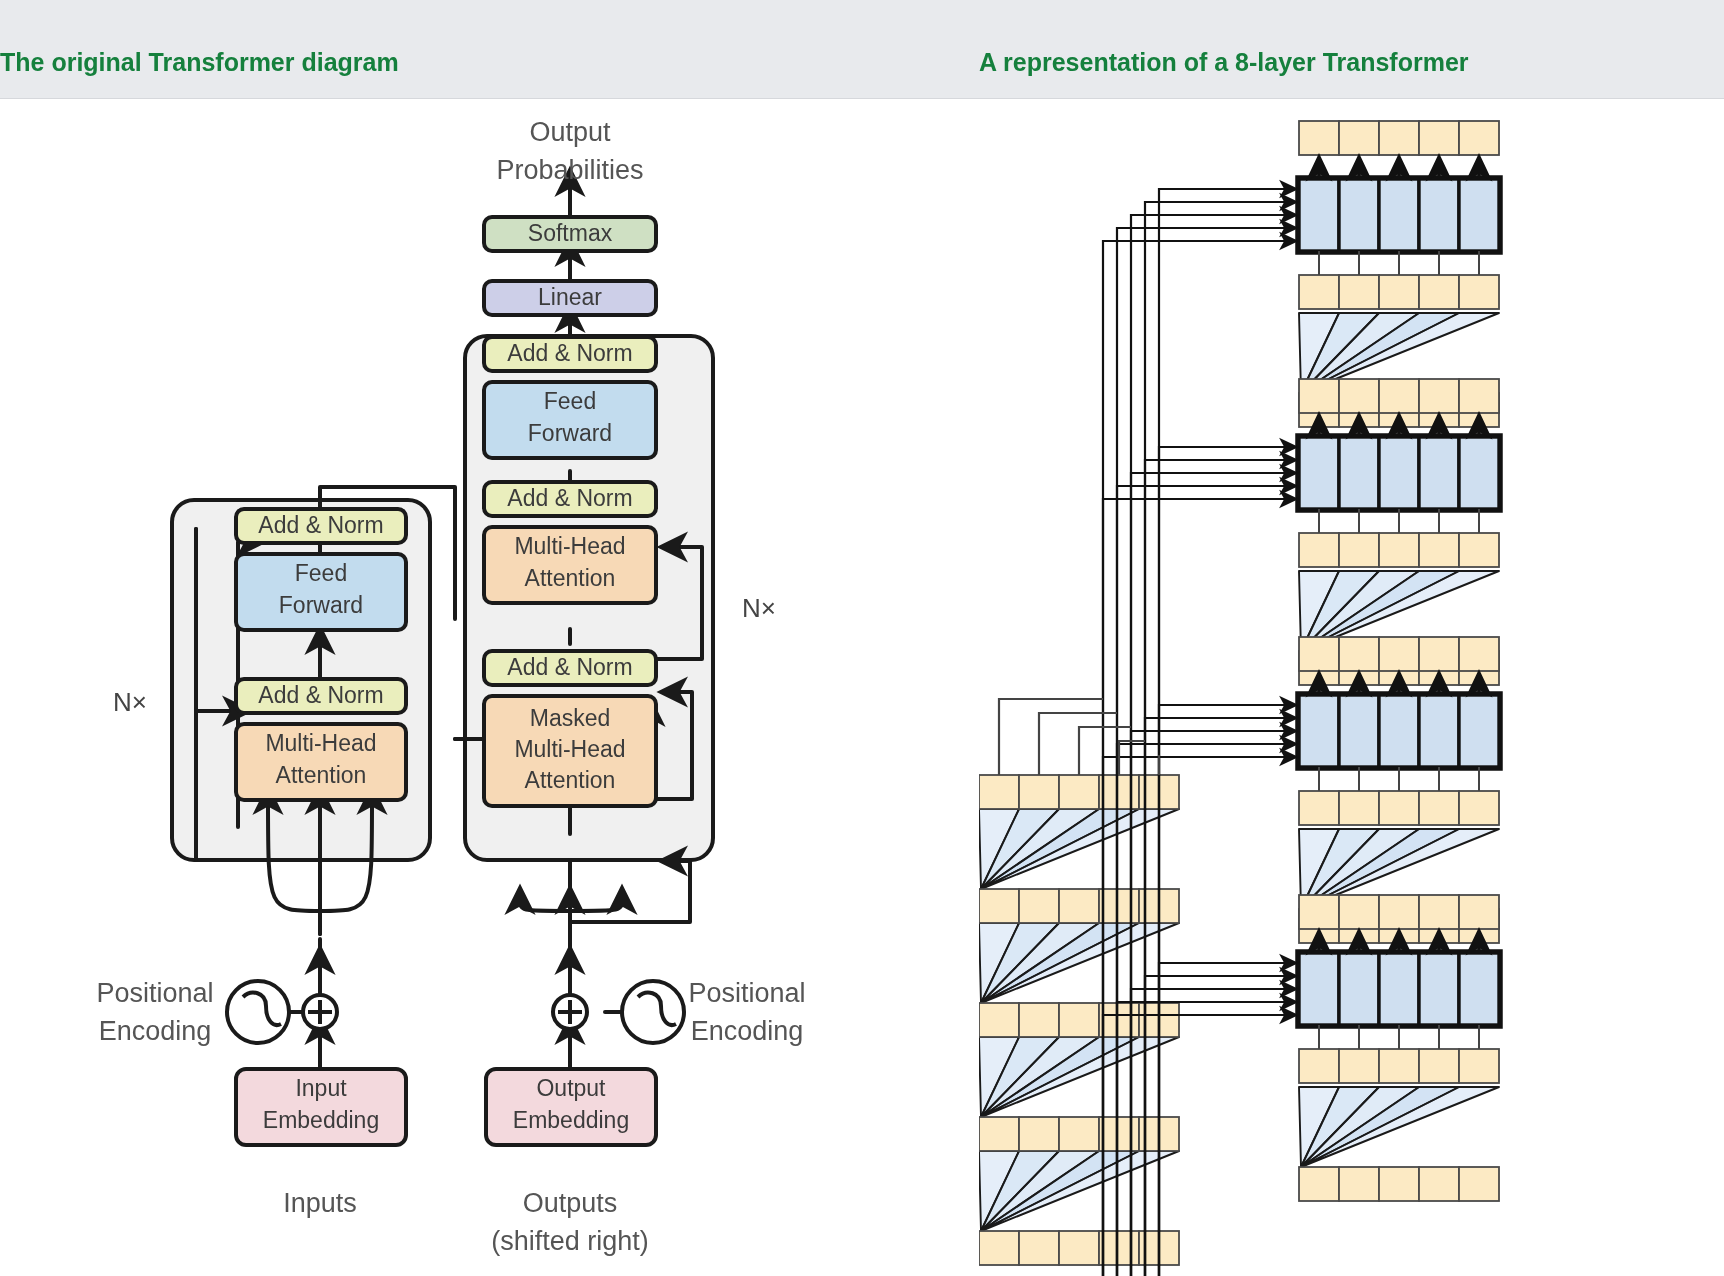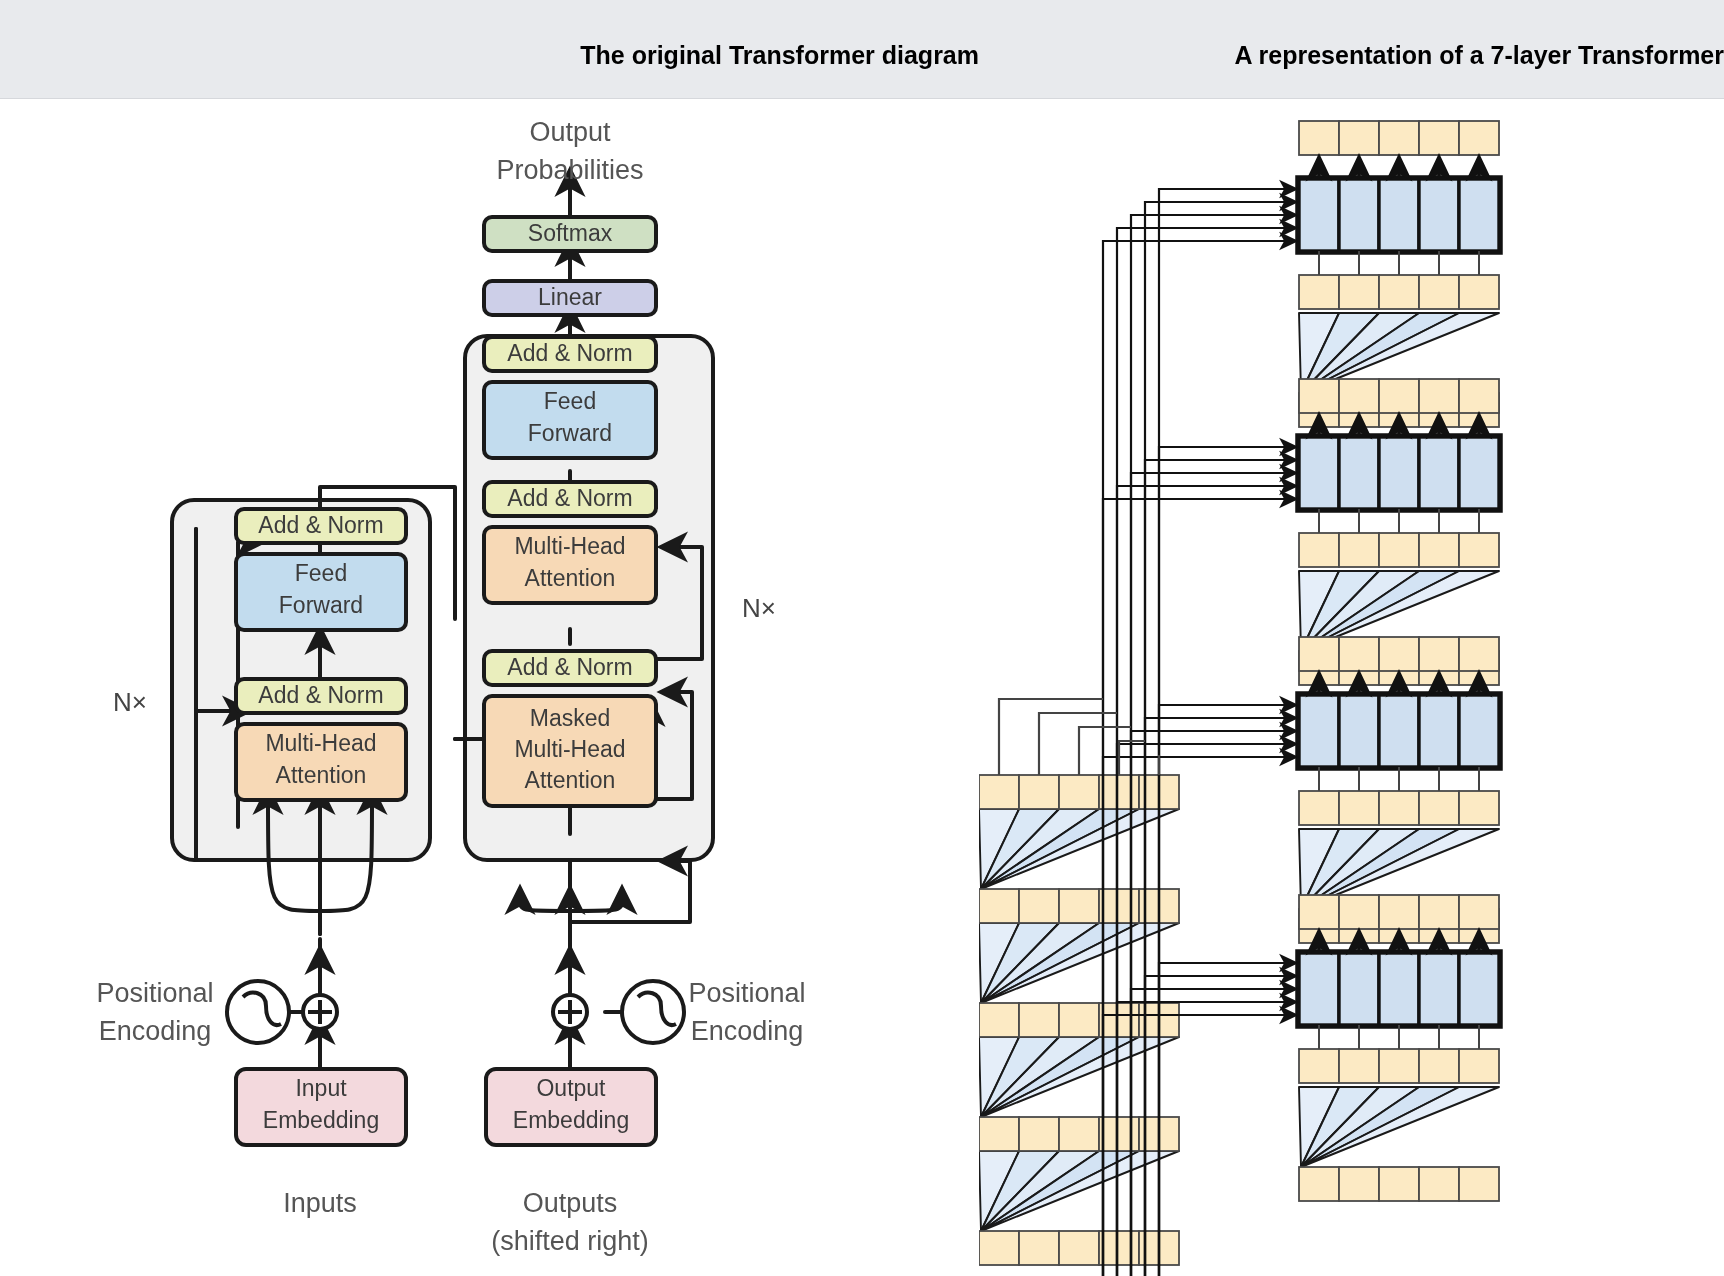--- a/index.html
+++ b/index.html
@@ -19,25 +19,25 @@
     position: absolute;
     left: 0; top: 0;
     width: 1724px;
     height: 99px;
     background: #e8eaed;
     border-bottom: 1px solid #d6d8dc;
     box-sizing: border-box;
   }
   .hdr-title {
     position: absolute;
-    top: 41px;
+    top: 48px;
     font-size: 25px;
     font-weight: bold;
-    color: #000000;
-    text-align: right;
+    color: #15803d;
+    text-align: left;
     white-space: nowrap;
   }
   #hdr-left  { left: 0;   width: 979px; }
   #hdr-right { left: 979px; width: 745px; }
 
   
   .pane { position: absolute; top: 99px; height: 1177px; }
   #pane-left  { left: 0;    width: 979px; }
   #pane-right { left: 979px; width: 745px; }
 
@@ -64,21 +64,21 @@
     text-anchor: middle;
   }
 </style>
 </head>
 <body>
 
 <div id="page">
 
   <div id="header">
     <div class="hdr-title" id="hdr-left">The original Transformer diagram</div>
-    <div class="hdr-title" id="hdr-right">A representation of a 7-layer Transformer</div>
+    <div class="hdr-title" id="hdr-right">A representation of a 8-layer Transformer</div>
   </div>
 
   <div class="pane" id="pane-left">
     <div class="svgwrap">
       <svg viewBox="0 0 979 1177" width="979" height="1177" xmlns="http://www.w3.org/2000/svg">
         <defs>
           <marker id="ah" markerWidth="9" markerHeight="9" refX="4.5" refY="4.5" orient="auto">
             <path d="M0.5,0.6 L8.4,4.5 L0.5,8.4 L2.6,4.5 Z" fill="#1a1a1a"></path>
           </marker>
         </defs>

